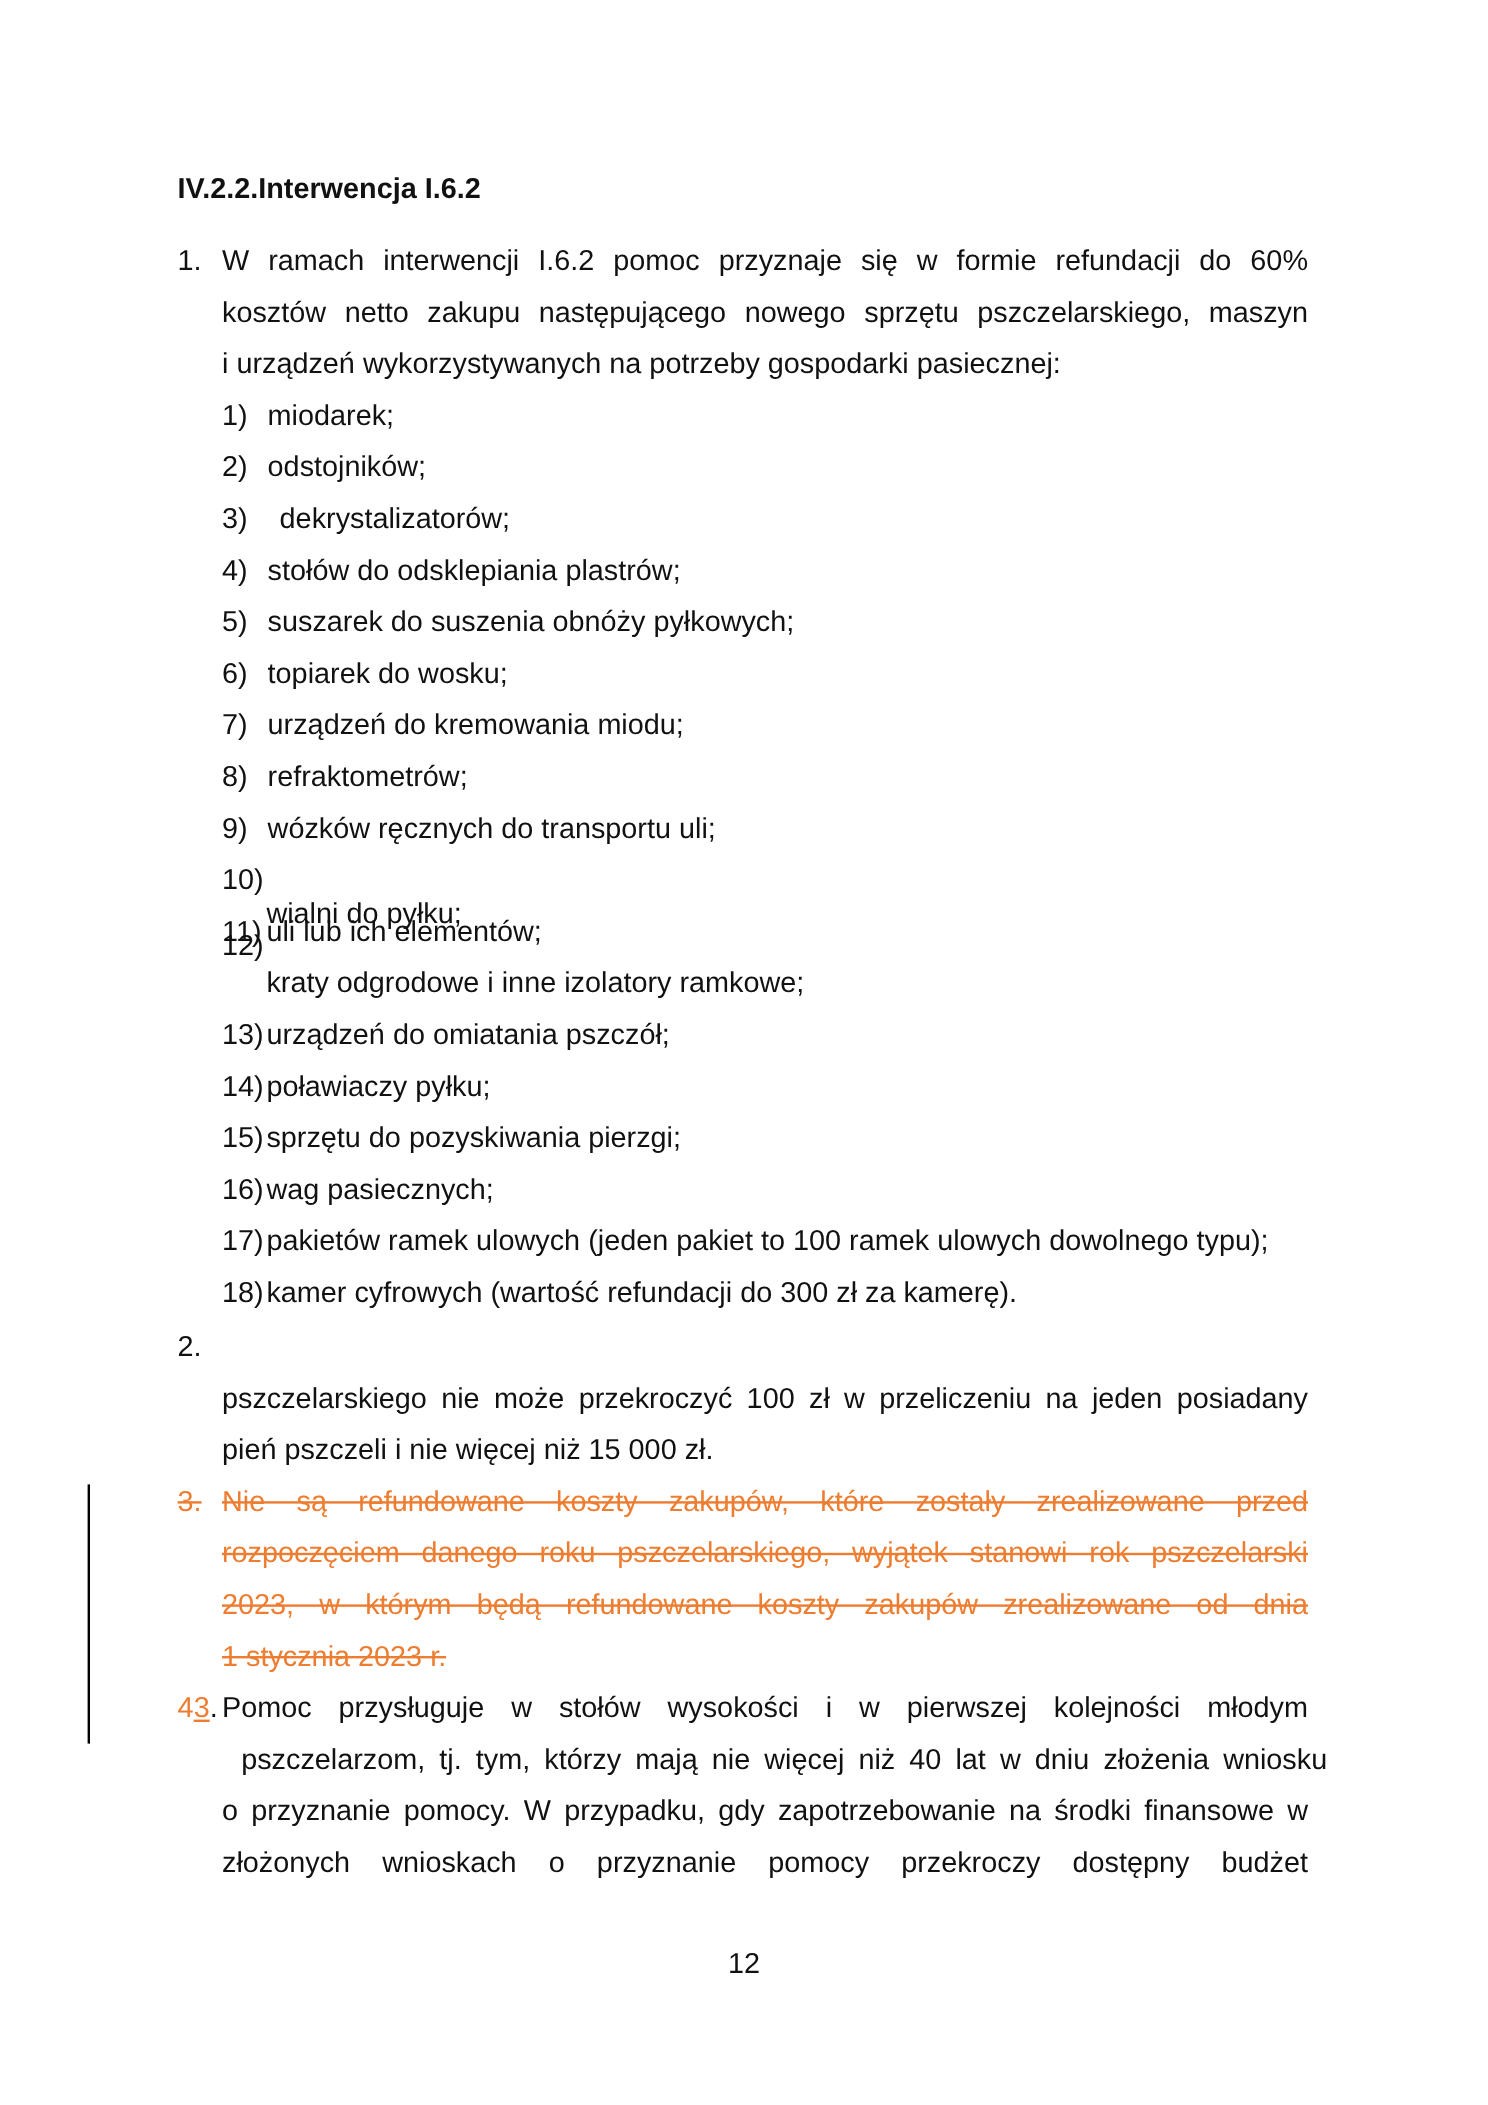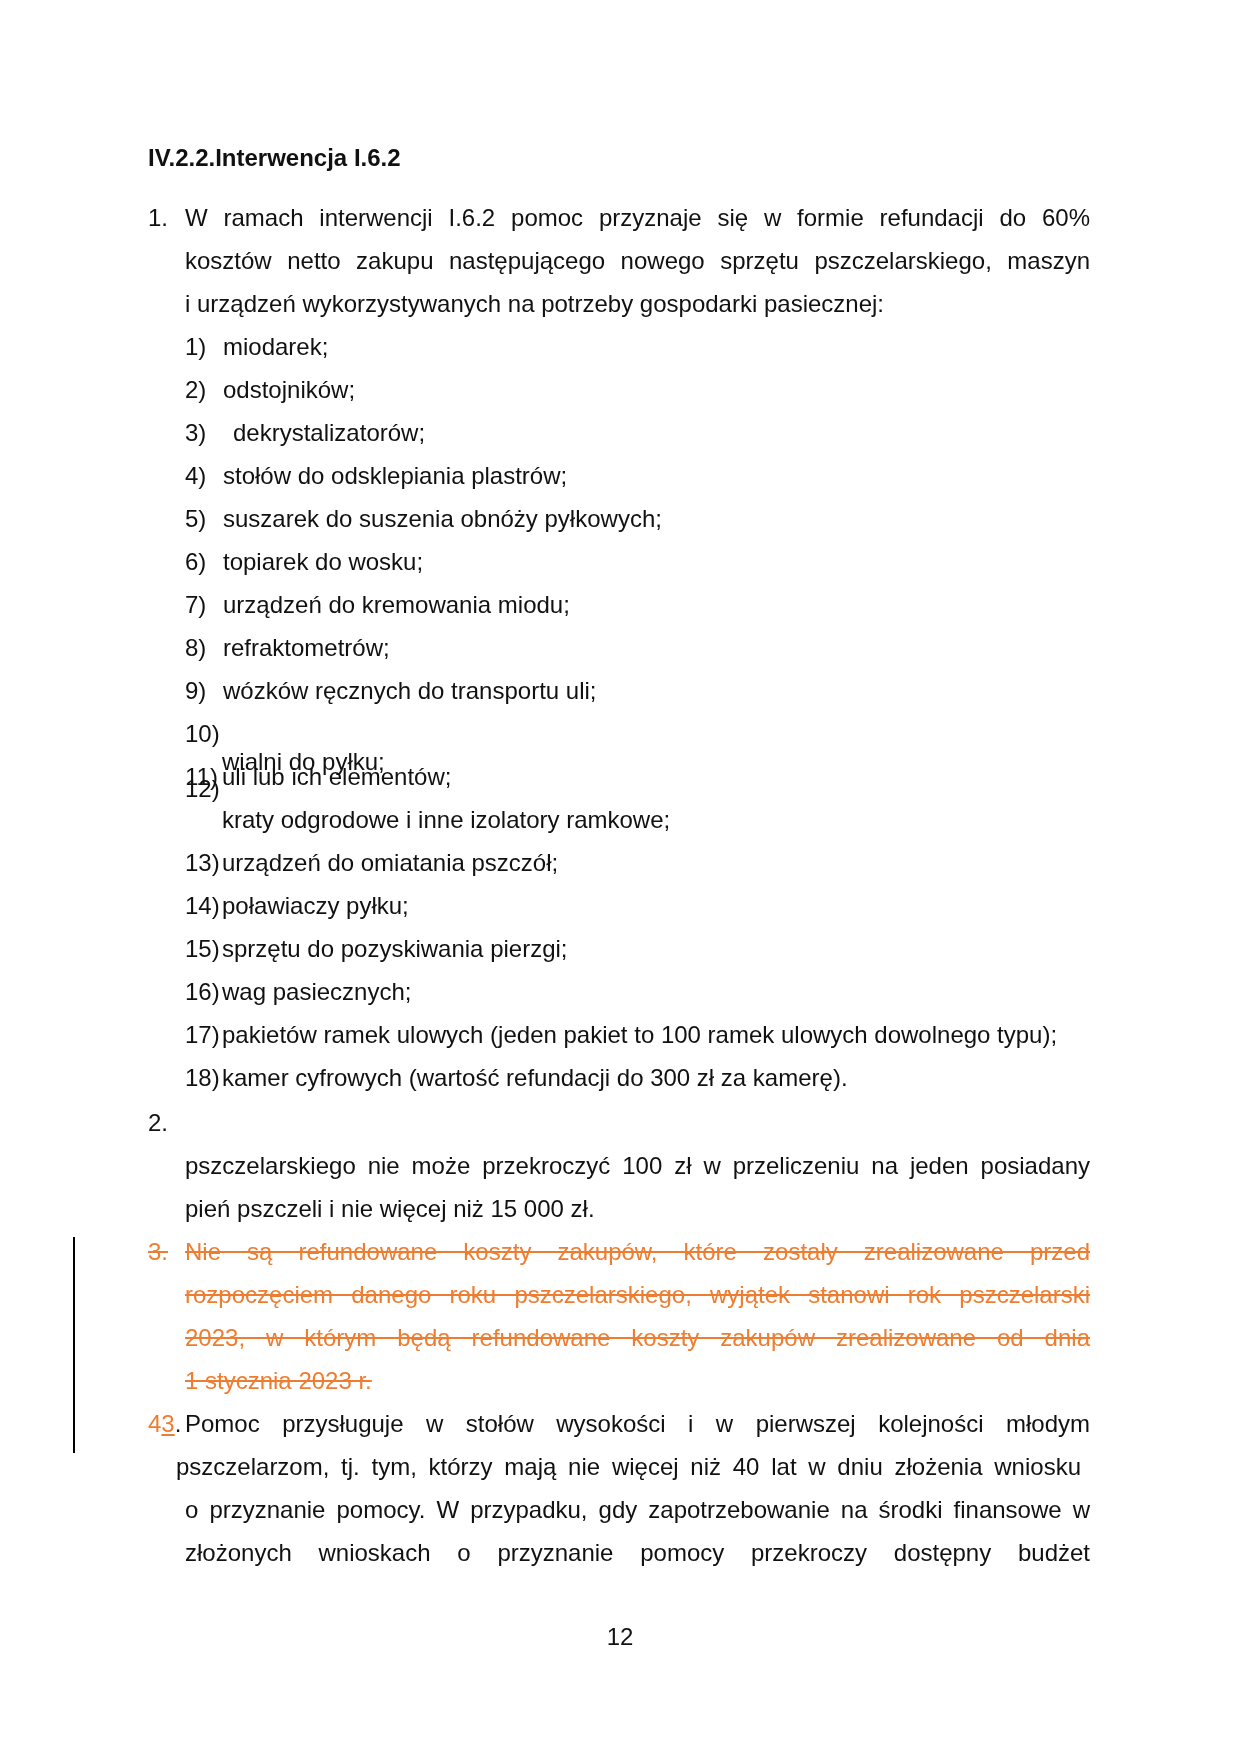--- a/index.html
+++ b/index.html
@@ -73,18 +73,18 @@
   <div class="changebar"></div>
 
   <div class="num del" style="left:148px; top:1237px;">3.</div>
   <div class="line just del" style="left:185px; width:905px; top:1237px;">Nie są refundowane koszty zakupów, które zostały zrealizowane przed</div>
   <div class="line just del" style="left:185px; width:905px; top:1280px;">rozpoczęciem danego roku pszczelarskiego, wyjątek stanowi rok pszczelarski</div>
   <div class="line just del" style="left:185px; width:905px; top:1323px;">2023, w którym będą refundowane koszty zakupów zrealizowane od dnia</div>
   <div class="line del" style="left:185px; top:1366px;">1 stycznia 2023 r.</div>
 
   <div class="num" style="left:148px; top:1409px;"><span class="del" style="text-decoration:none;">4</span><span class="ins">3</span><span>.</span></div>
   <div class="line just" style="left:185px; width:905px; top:1409px;">Pomoc przysługuje w stołów wysokości i w pierwszej kolejności młodym</div>
-  <div class="line just" style="left:176px; width:905px; top:1452px;">pszczelarzom, tj. tym, którzy mają nie więcej niż 40 lat w dniu złożenia wniosku</div>
+  <div class="line just" style="left:201px; width:905px; top:1452px;">pszczelarzom, tj. tym, którzy mają nie więcej niż 40 lat w dniu złożenia wniosku</div>
   <div class="line just" style="left:185px; width:905px; top:1538px;">złożonych wnioskach o przyznanie pomocy przekroczy dostępny budżet</div>
   <div class="line just" style="left:185px; width:905px; top:1495px;">o przyznanie pomocy. W przypadku, gdy zapotrzebowanie na środki finansowe w</div>
 
   <div class="pagenum">12</div>
 </div>
 
 </body></html>

